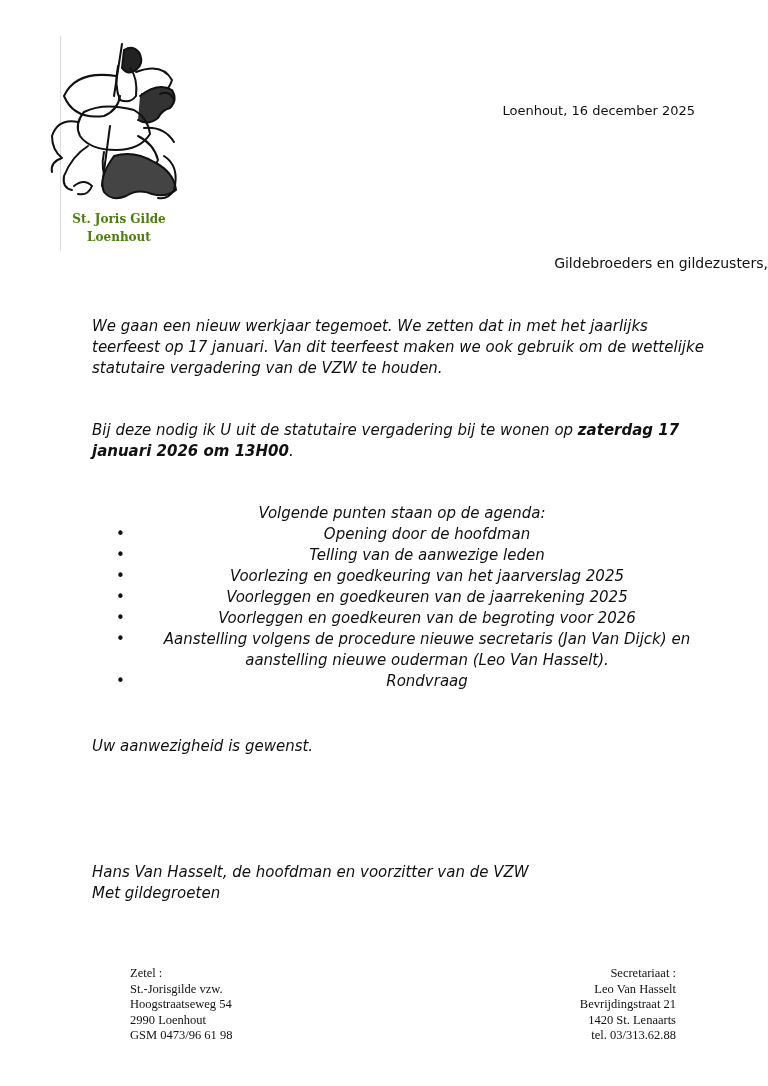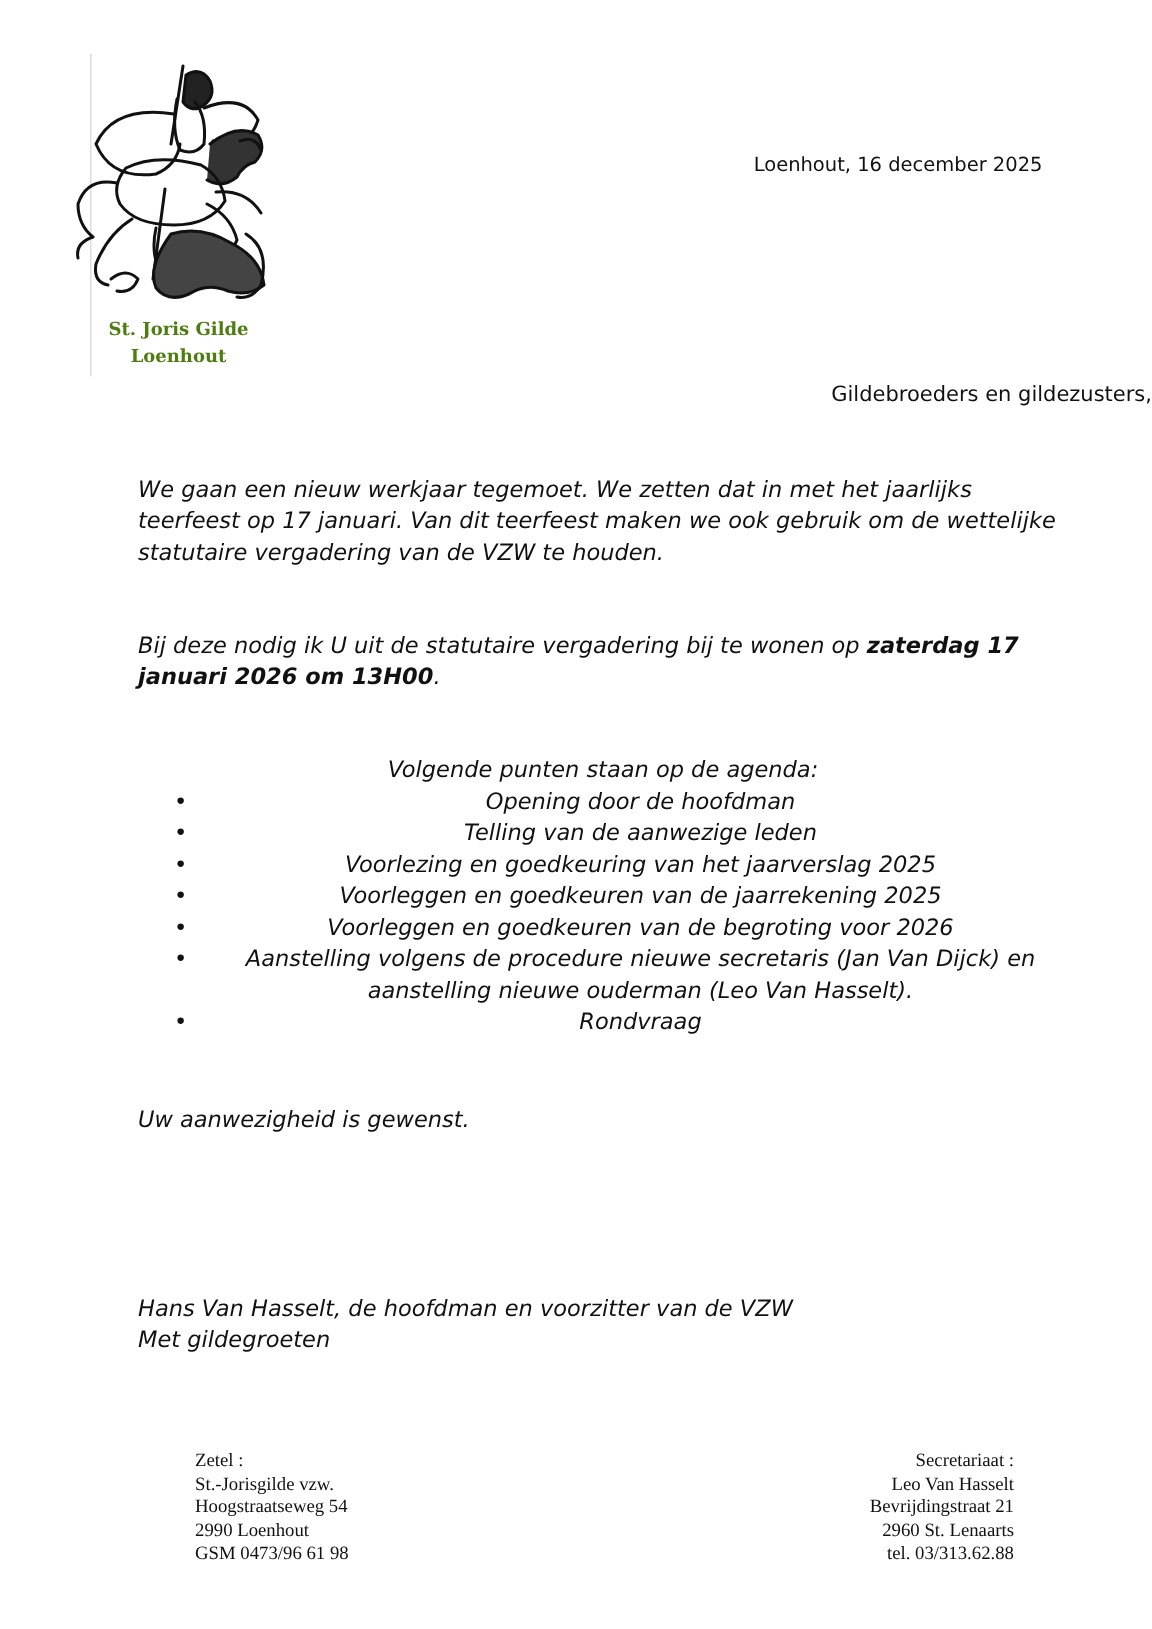--- a/index.html
+++ b/index.html
@@ -108,17 +108,17 @@
     <div>Hoogstraatseweg 54</div>
     <div>2990 Loenhout</div>
     <div>GSM 0473/96 61 98</div>
   </div>
 
 
   <div class="footer right">
     <div>Secretariaat :</div>
     <div>Leo Van Hasselt</div>
     <div>Bevrijdingstraat 21</div>
-    <div>2960 St. Lenaarts</div>
+    <div>1420 St. Lenaarts</div>
     <div>tel. 03/313.62.88</div>
   </div>
 
 </div>
 
 </body></html>

